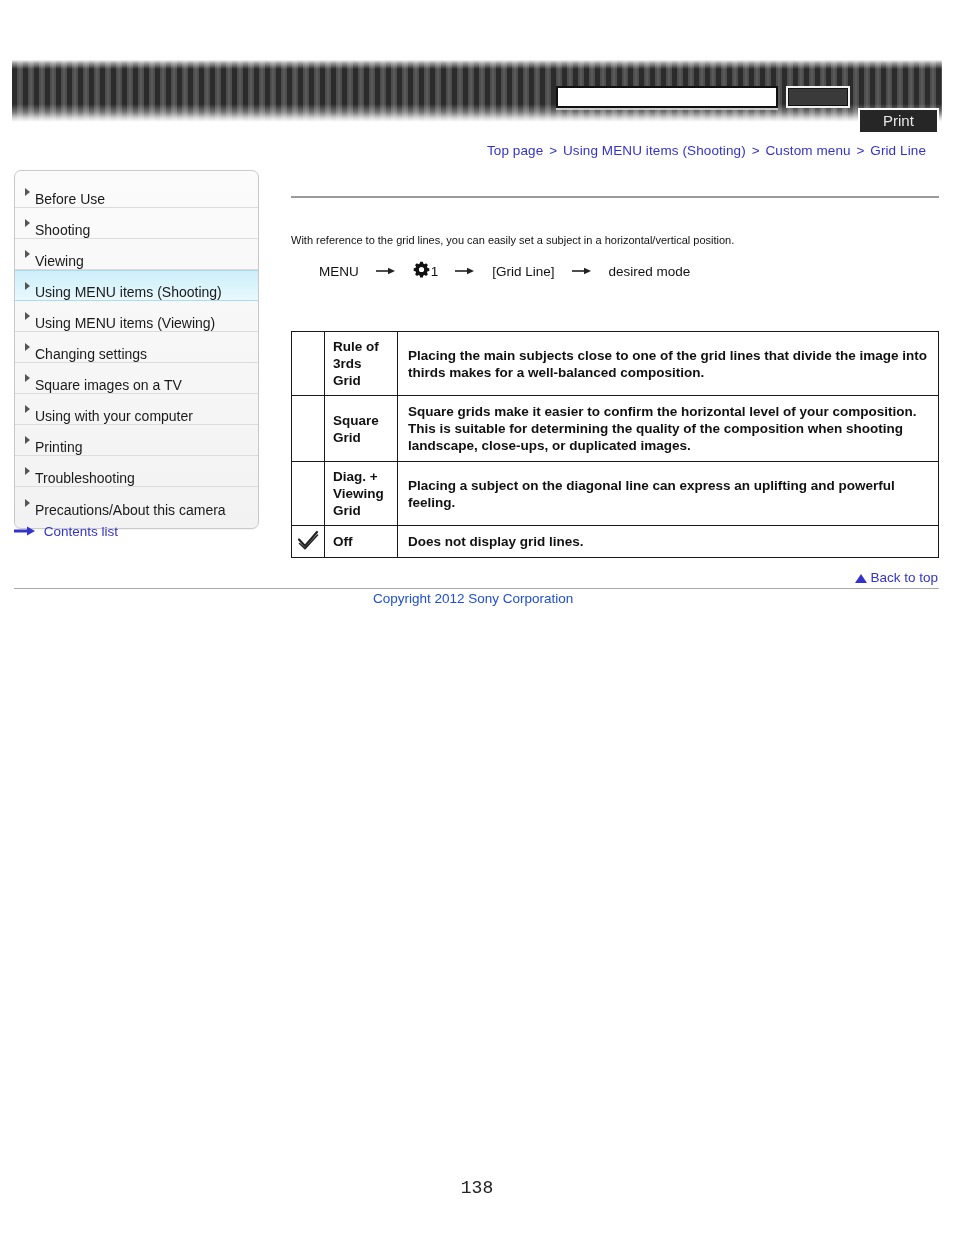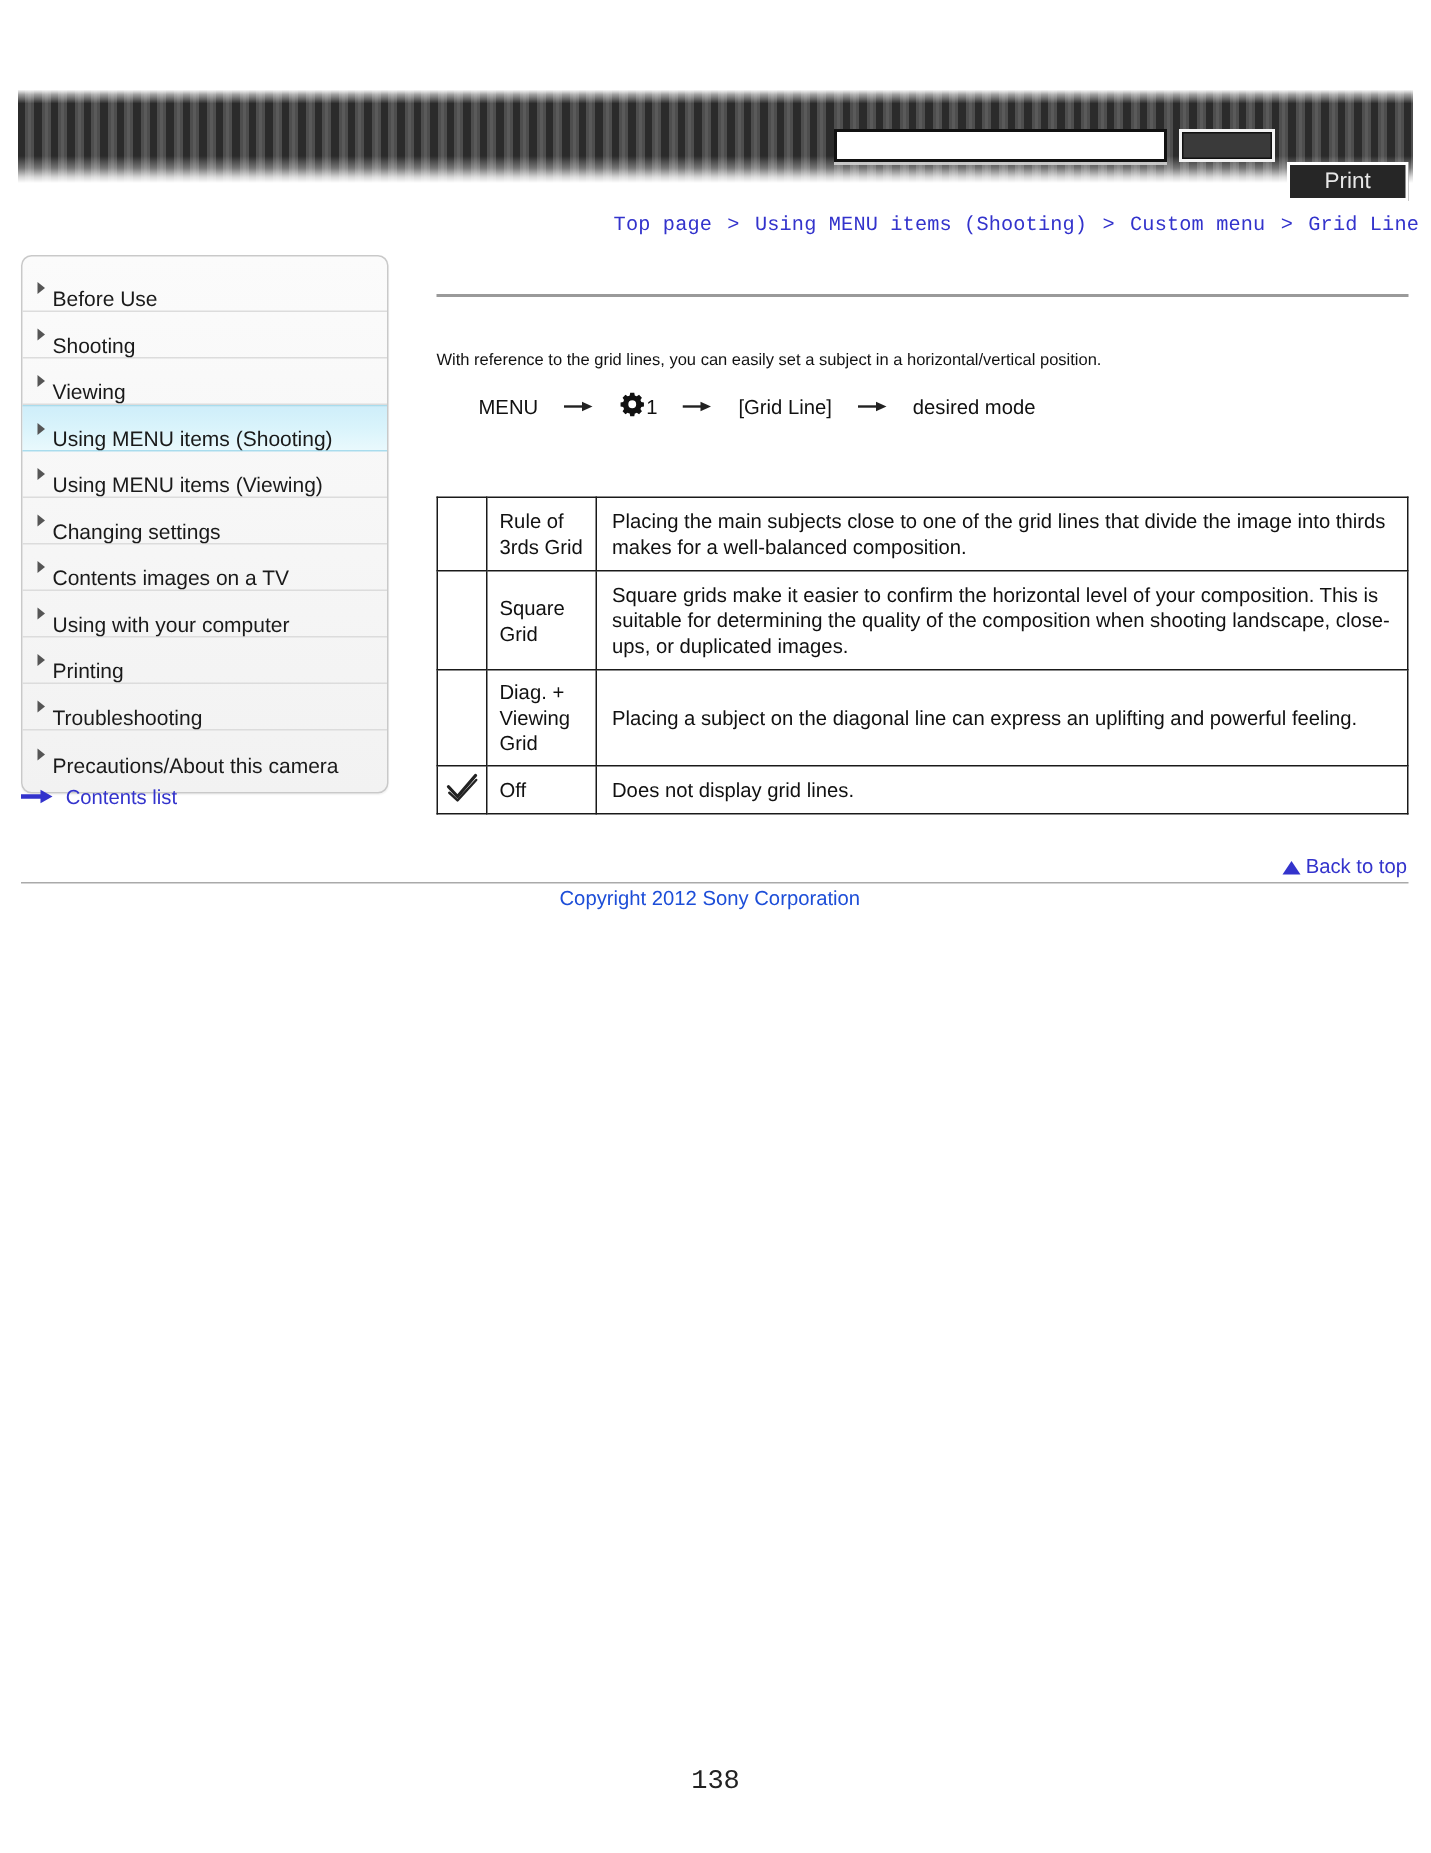--- a/index.html
+++ b/index.html
@@ -79,27 +79,26 @@
     font-size: 15px;
     line-height: 22px;
     padding: 0 23px;
     cursor: pointer;
     margin-top: 48px;
   }
 
   
   #breadcrumb {
     position: absolute;
-    right: 8px;
+    right: 28px;
     top: 143px;
     font-size: 13.5px;
     color: #3333cc;
     white-space: nowrap;
     letter-spacing: 0.1px;
-    font-family: Liberation Mono, monospace;
   }
   #breadcrumb .crumb { color: #3333cc; text-decoration: none; cursor: pointer; }
   #breadcrumb .sep { color: #3333cc; padding: 0 2px; }
 
   
   #sidebar {
     position: absolute;
     left: 14px;
     top: 170px;
     width: 245px;
@@ -189,20 +188,21 @@
 
   
   #grid-table {
     position: absolute;
     left: 291px;
     top: 331px;
     width: 648px;
     border-collapse: collapse;
     table-layout: fixed;
     font-size: 13.5px;
+    font-weight: bold;
   }
   #grid-table td {
     border: 1px solid #1a1a1a;
     padding: 6px 9px;
     vertical-align: middle;
     line-height: 17px;
     color: #111;
   }
   #grid-table td.col-check {
     width: 32px;
@@ -304,21 +304,21 @@
   <div class="nav-item">
     <span class="tri"></span>
     <span>Using MENU items (Viewing)</span>
   </div>
   <div class="nav-item">
     <span class="tri"></span>
     <span>Changing settings</span>
   </div>
   <div class="nav-item">
     <span class="tri"></span>
-    <span>Contents images on a TV</span>
+    <span>Square images on a TV</span>
   </div>
   <div class="nav-item">
     <span class="tri"></span>
     <span>Using with your computer</span>
   </div>
   <div class="nav-item">
     <span class="tri"></span>
     <span>Printing</span>
   </div>
   <div class="nav-item">

